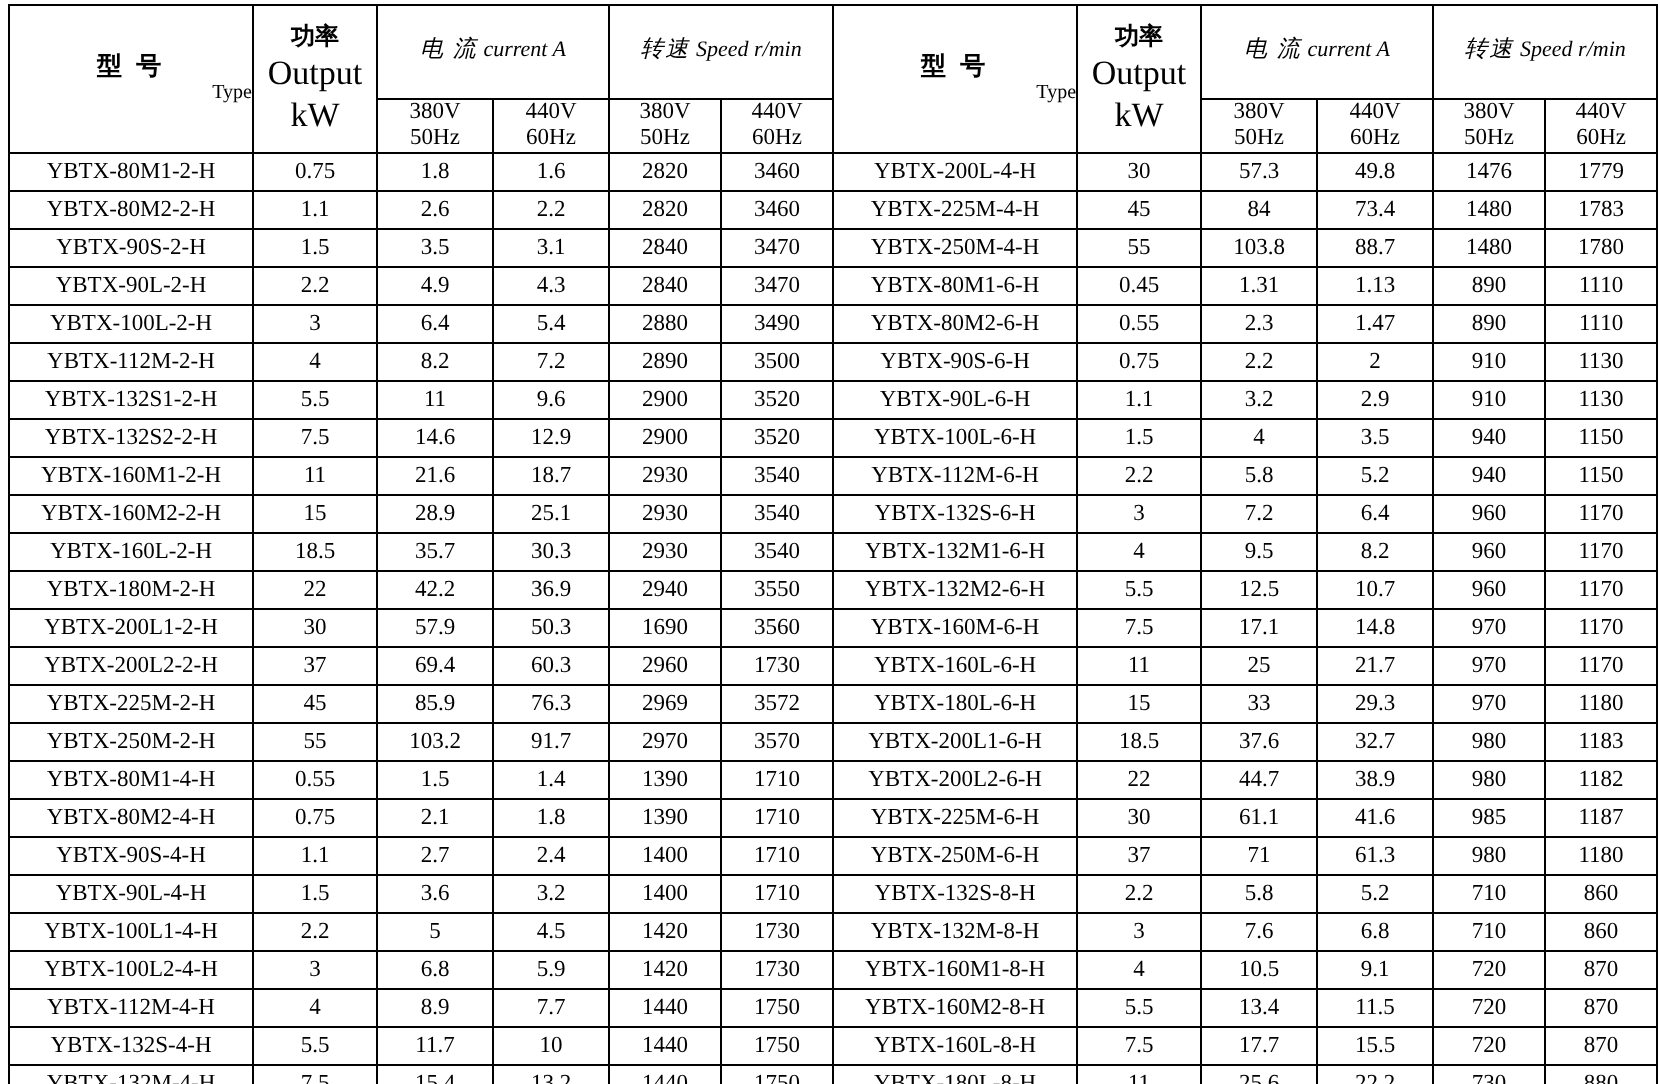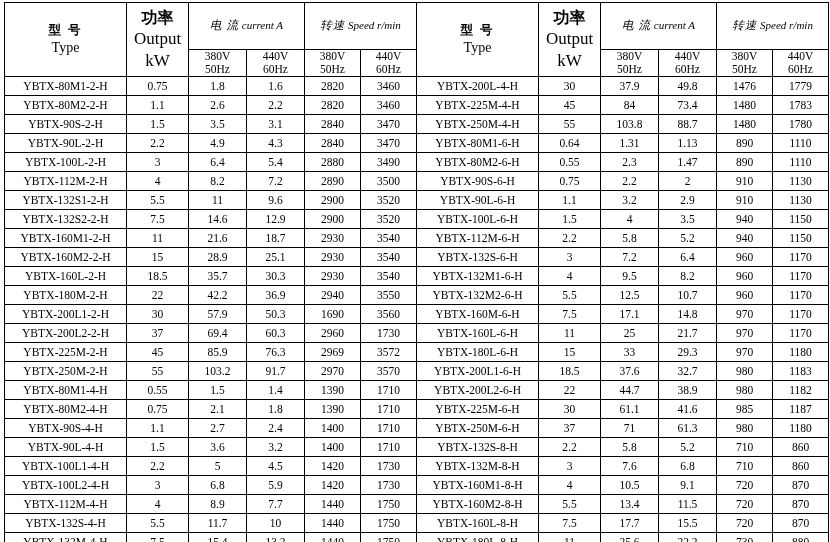--- a/index.html
+++ b/index.html
@@ -36,26 +36,27 @@
     font-weight: normal;
     white-space: nowrap;
   }
   
   .hdr-model {
     font-size: 12.5px;
     font-weight: bold;
     letter-spacing: 2px;
   }
   .hdr-sub {
-    font-size: 14px;
+    font-size: 10px;
     font-weight: normal;
     letter-spacing: 0;
+    text-align: right;
   }
   .hdr-cn {
-    font-size: 16px;
+    font-size: 12px;
     font-weight: bold;
   }
   .hdr-en {
     font-size: 17px;
   }
   .hdr-two-line div { line-height: 1.25; }
   .grp {
     font-size: 11.5px;
     font-weight: bold;
     font-style: italic;
@@ -167,21 +168,21 @@
     <tbody id="body-rows">
         <tr class="data-row">
           <td class="model-cell">YBTX-80M1-2-H</td>
           <td>0.75</td>
           <td>1.8</td>
           <td>1.6</td>
           <td>2820</td>
           <td>3460</td>
           <td class="model-cell">YBTX-200L-4-H</td>
           <td>30</td>
-          <td>37.9</td>
+          <td>57.3</td>
           <td>49.8</td>
           <td>1476</td>
           <td>1779</td>
         </tr>
         <tr class="data-row">
           <td class="model-cell">YBTX-80M2-2-H</td>
           <td>1.1</td>
           <td>2.6</td>
           <td>2.2</td>
           <td>2820</td>
@@ -208,21 +209,21 @@
           <td>1780</td>
         </tr>
         <tr class="data-row">
           <td class="model-cell">YBTX-90L-2-H</td>
           <td>2.2</td>
           <td>4.9</td>
           <td>4.3</td>
           <td>2840</td>
           <td>3470</td>
           <td class="model-cell">YBTX-80M1-6-H</td>
-          <td>0.64</td>
+          <td>0.45</td>
           <td>1.31</td>
           <td>1.13</td>
           <td>890</td>
           <td>1110</td>
         </tr>
         <tr class="data-row">
           <td class="model-cell">YBTX-100L-2-H</td>
           <td>3</td>
           <td>6.4</td>
           <td>5.4</td>

